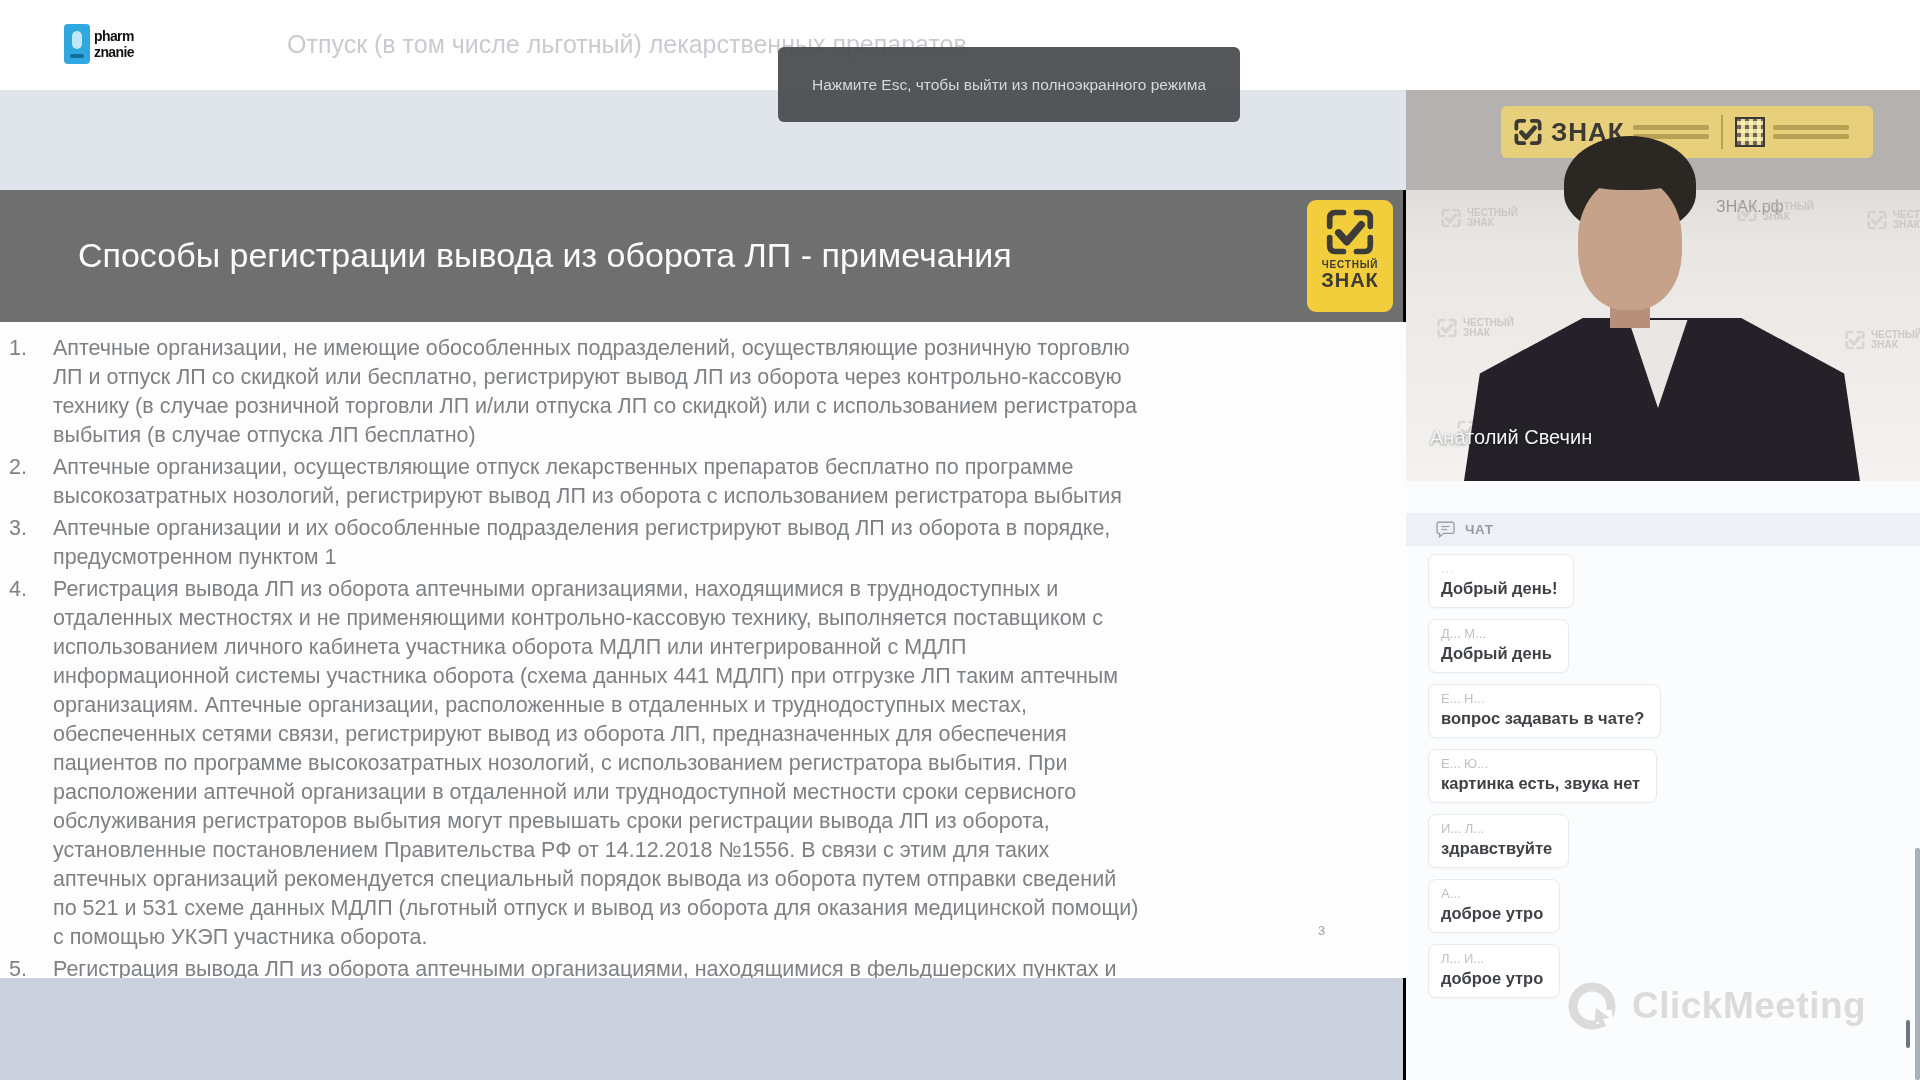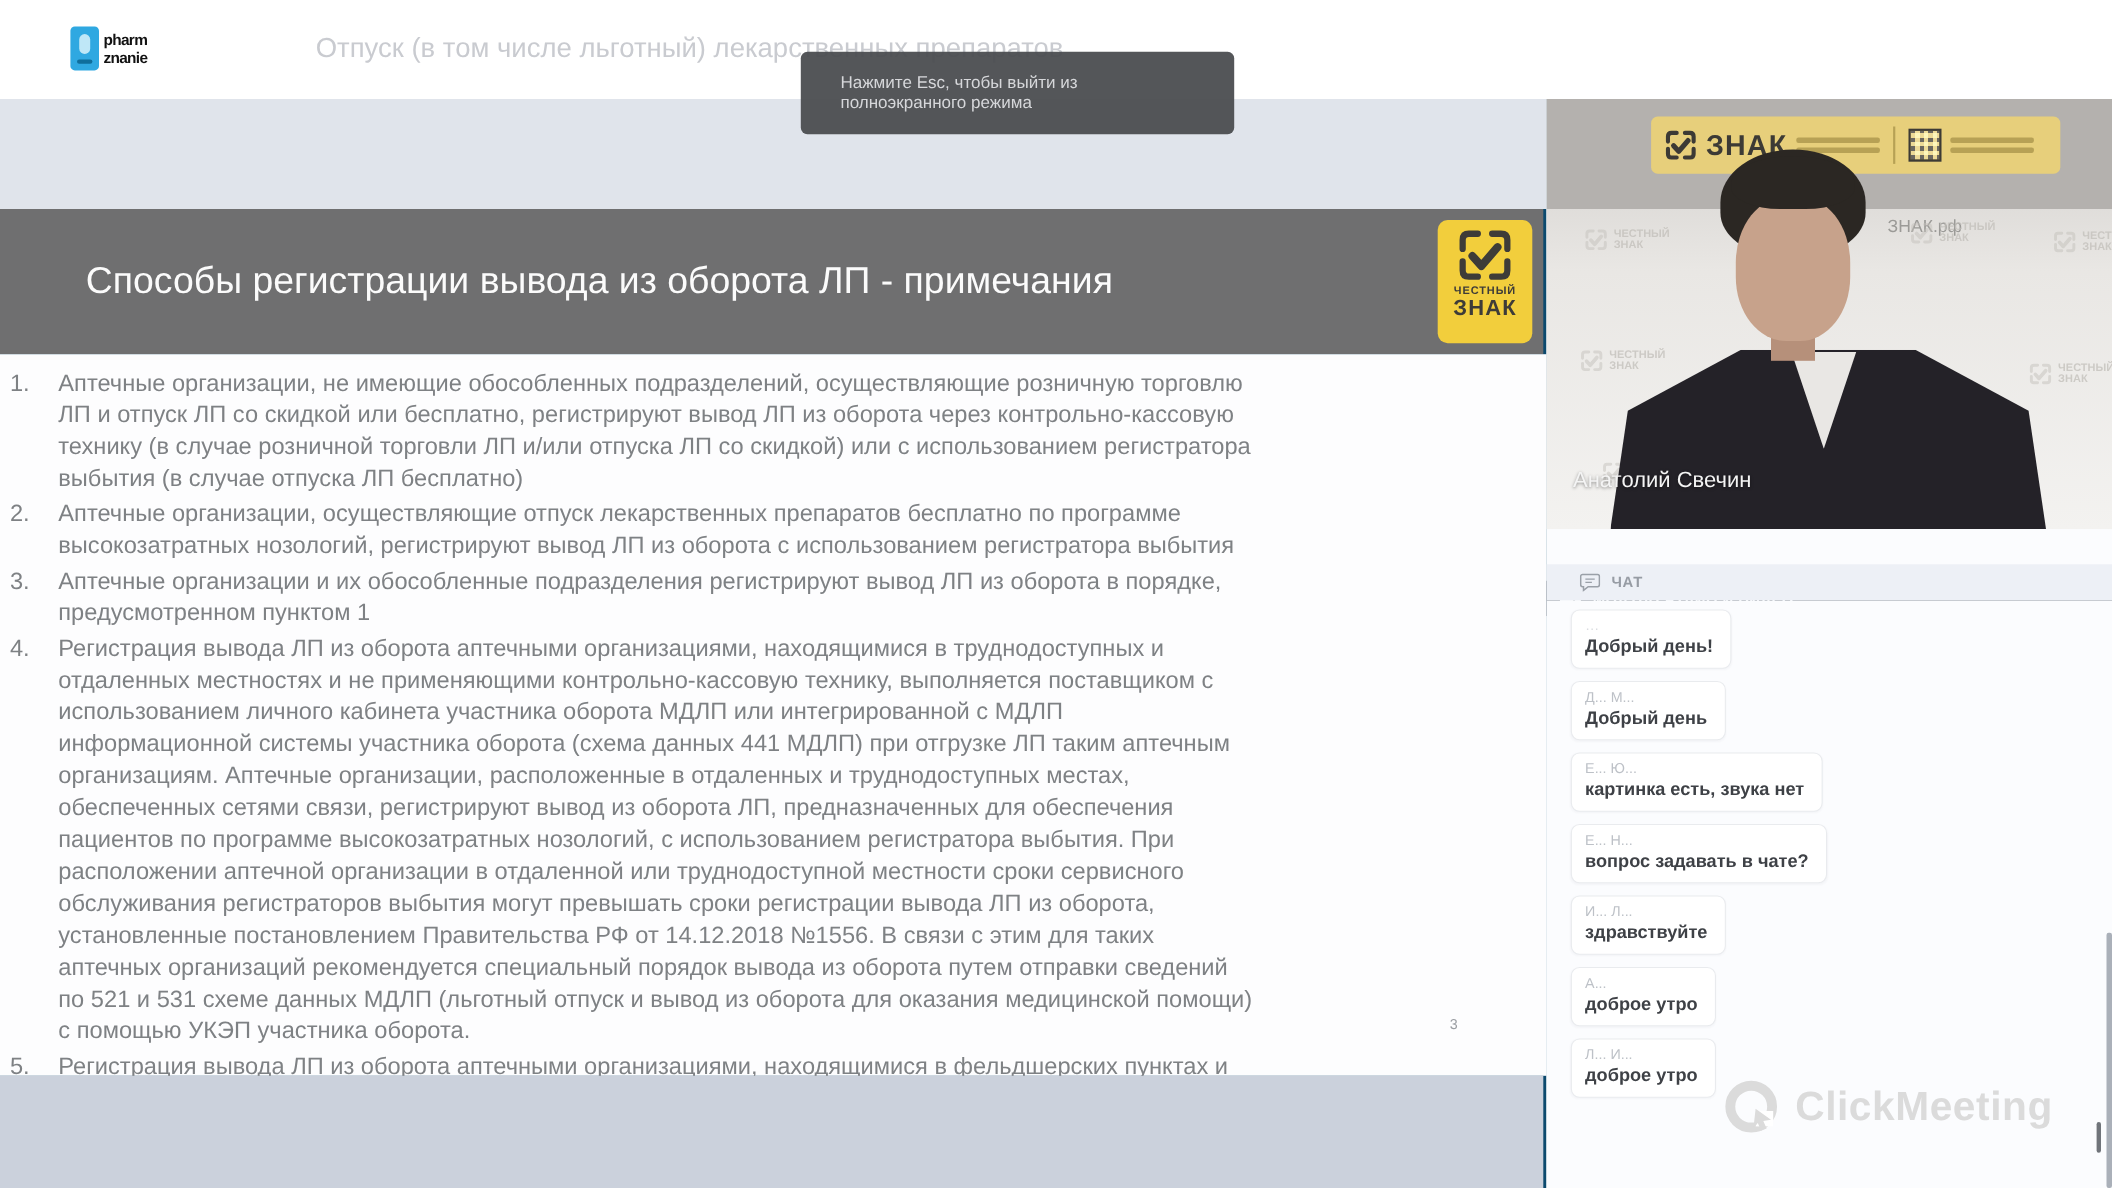--- a/index.html
+++ b/index.html
@@ -11,27 +11,27 @@
   .logo { position:absolute; left:64px; top:24px; display:flex; align-items:center; gap:4px; }
   .logo-icon { width:26px; height:40px; background:#2fa8e1; border-radius:4px; position:relative; }
   .logo-icon:before { content:""; position:absolute; left:8px; top:7px; width:10px; height:18px;
                       background:#bfe7f7; border-radius:5px; }
   .logo-icon:after { content:""; position:absolute; left:6px; bottom:6px; width:14px; height:4px;
                      background:#0f6e9c; border-radius:2px; }
   .logo-text { font-weight:800; color:#121212; font-size:14px; line-height:16px; letter-spacing:-0.6px; }
   .app-title { position:absolute; left:287px; top:30px; font-size:25px; color:#c9cbd0; }
 
   
-  #tooltip { position:absolute; left:728px; top:47px; width:394px; height:75px;
+  #tooltip { position:absolute; left:778px; top:47px; width:462px; height:75px;
              background:rgba(73,75,79,0.94); border-radius:6px; color:#d6d7da;
              font-size:15.5px; display:flex; align-items:center; justify-content:center;
-             padding:0 36px; z-index:50; }
-
-  
-  #main { position:absolute; left:0; top:90px; width:1406px; height:990px; background:#0c4a6e; }
+             padding:0 12px; z-index:50; }
+
+  
+  #main { position:absolute; left:0; top:90px; width:1406px; height:990px; background:#000000; }
   .strip-top { position:absolute; left:0; top:0; width:1406px; height:100px; background:#e0e4eb; }
   .slide-header { position:absolute; left:0; top:100px; width:1403px; height:132px; background:#6f6f70; }
   .slide-title { padding-left:78px; line-height:130px; font-size:34px; color:#fbfbfb; }
   .slide-body { position:absolute; left:0; top:232px; width:1406px; height:656px; background:#fdfdfe;
                 padding:12px 0 0 9px; }
   .strip-bottom { position:absolute; left:0; top:888px; width:1403px; height:102px; background:#cbd1dc; }
   .row { display:flex; font-size:21.5px; color:#7e8184; line-height:29px; margin-bottom:3px; }
   .row .num { width:44px; flex:none; }
   .row .txt { width:1090px; }
   .page-num { position:absolute; left:1318px; top:833px; font-size:13px; color:#9b9ea3; }
@@ -307,26 +307,26 @@
   <div class="chat-body">
     <div class="bubble first">
       <div class="b-name">…</div>
       <div class="b-text">Добрый день!</div>
     </div>
     <div class="bubble">
       <div class="b-name">Д... М...</div>
       <div class="b-text">Добрый день</div>
     </div>
     <div class="bubble">
+      <div class="b-name">Е... Н...</div>
+      <div class="b-text">вопрос задавать в чате?</div>
+    </div>
+    <div class="bubble">
       <div class="b-name">Е... Ю...</div>
       <div class="b-text">картинка есть, звука нет</div>
-    </div>
-    <div class="bubble">
-      <div class="b-name">Е... Н...</div>
-      <div class="b-text">вопрос задавать в чате?</div>
     </div>
     <div class="bubble">
       <div class="b-name">И... Л...</div>
       <div class="b-text">здравствуйте</div>
     </div>
     <div class="bubble">
       <div class="b-name">А...</div>
       <div class="b-text">доброе утро</div>
     </div>
     <div class="bubble">

